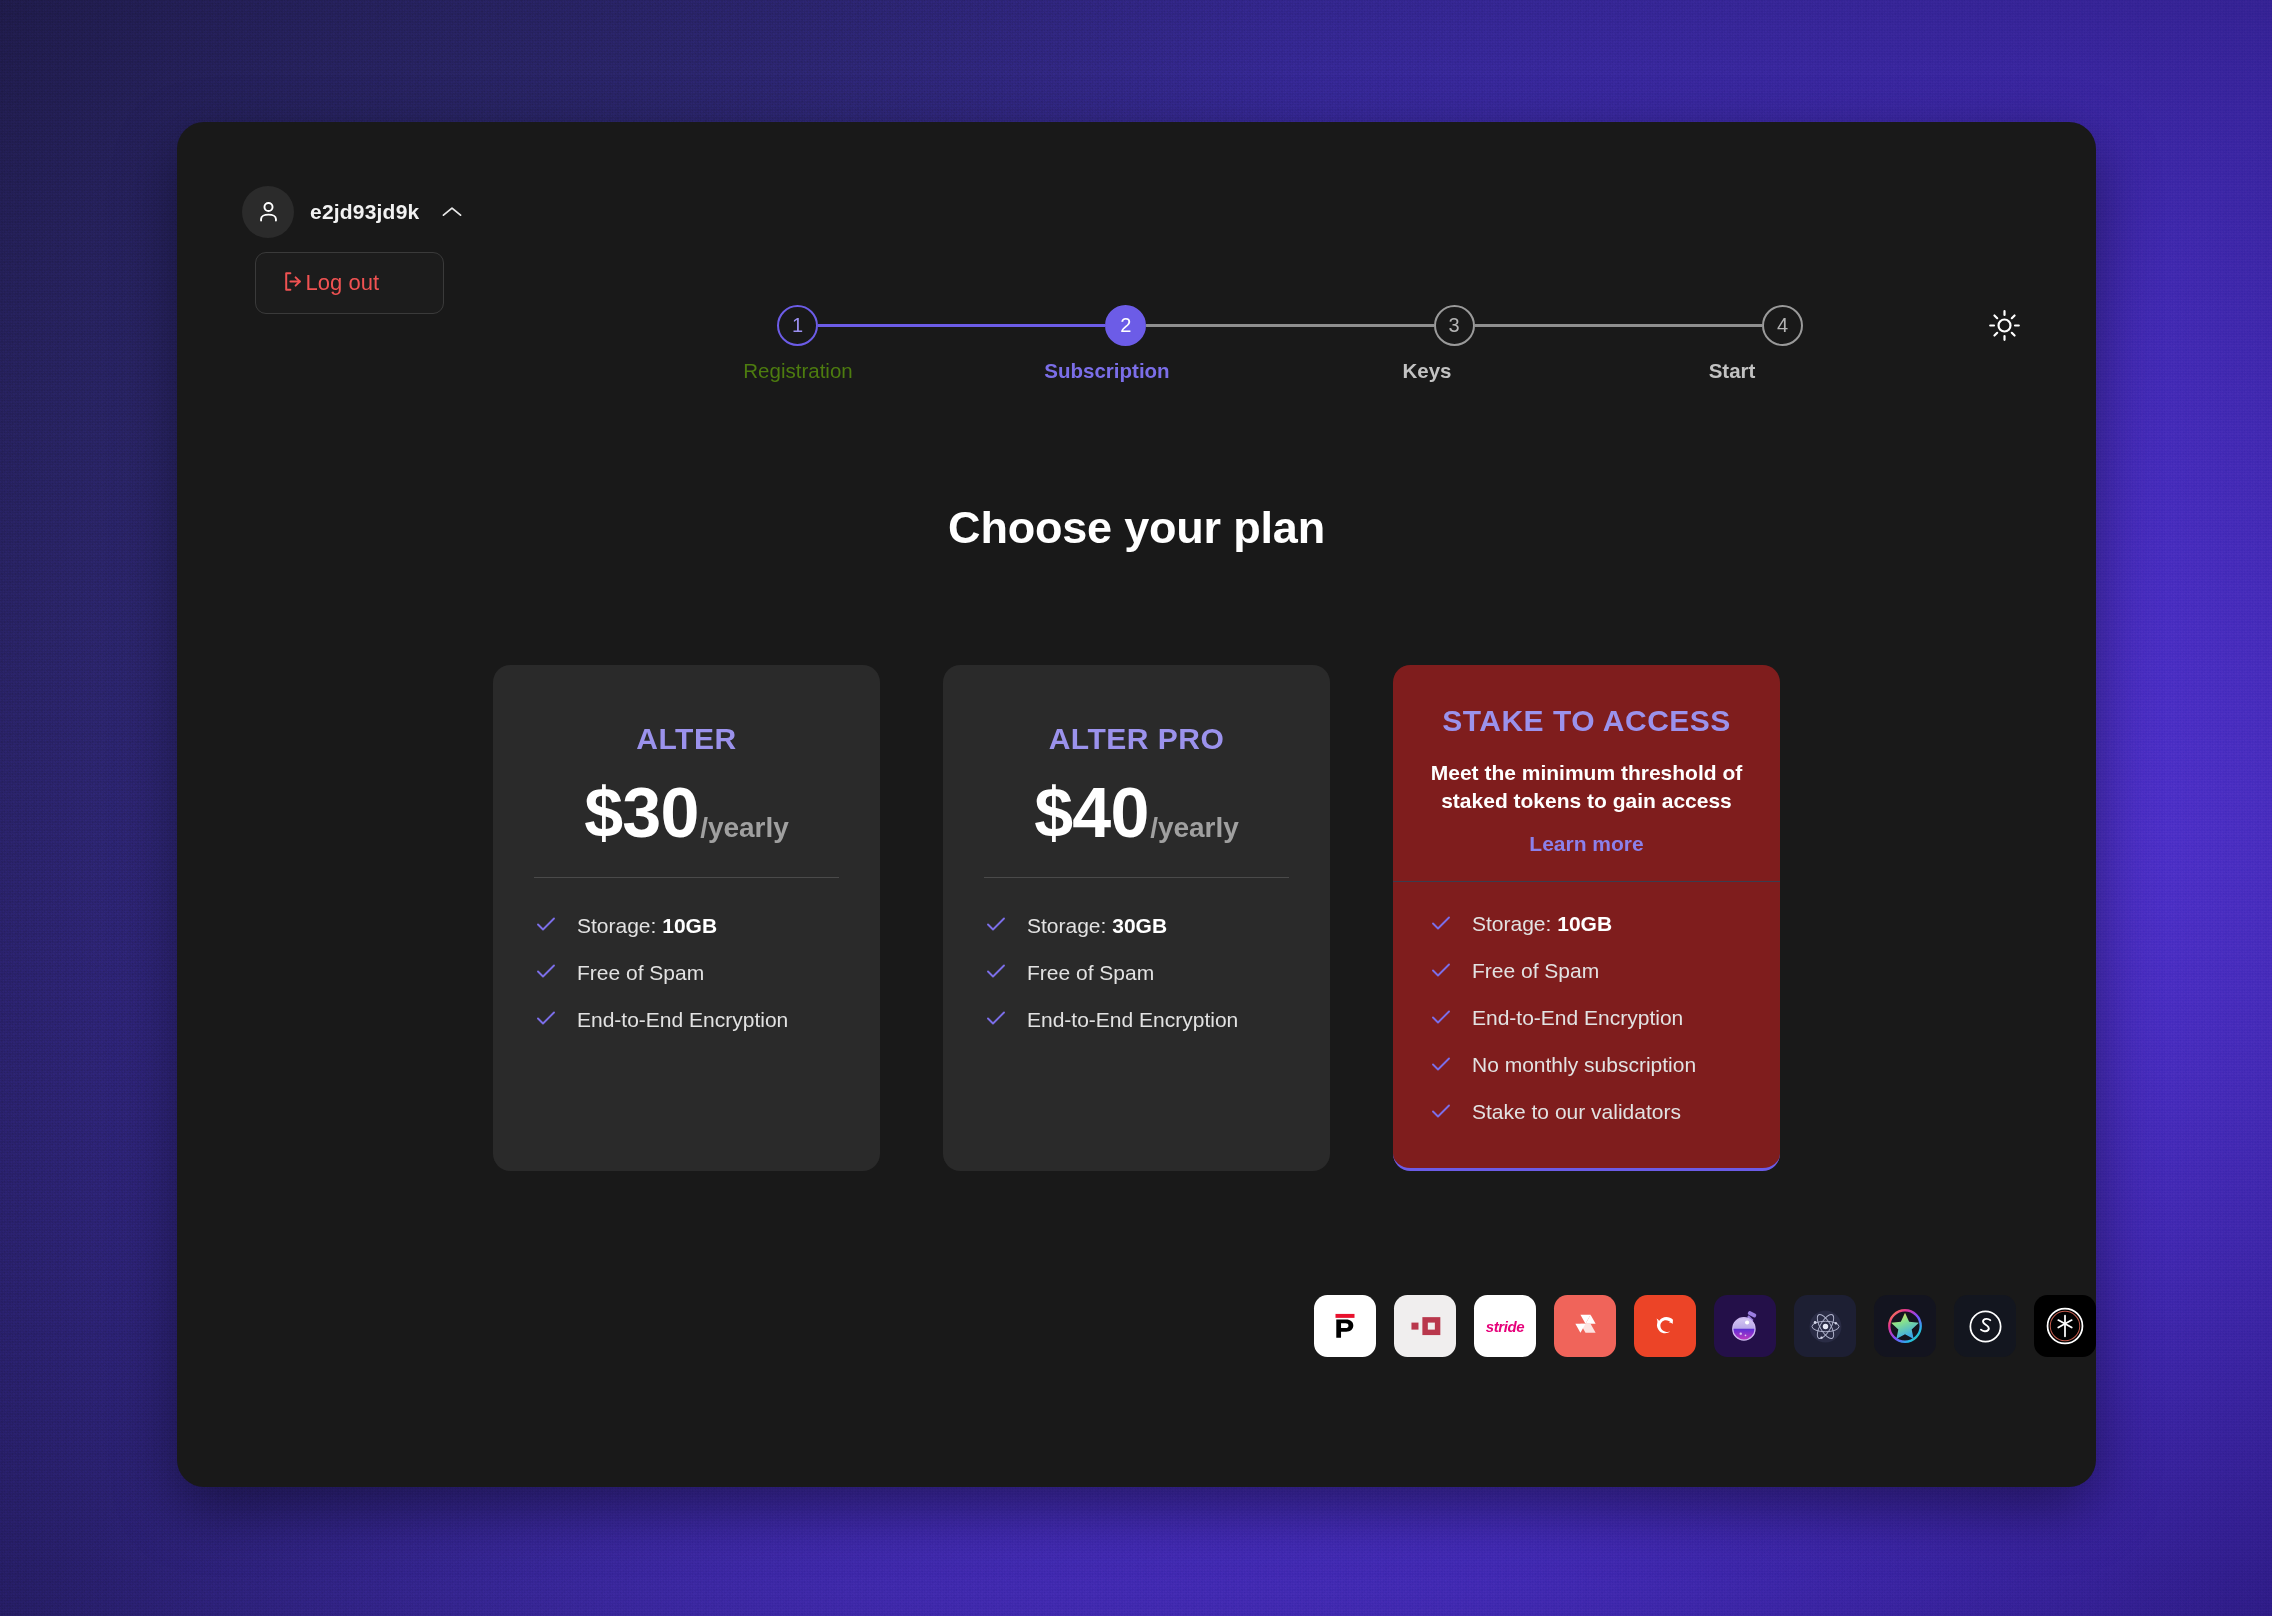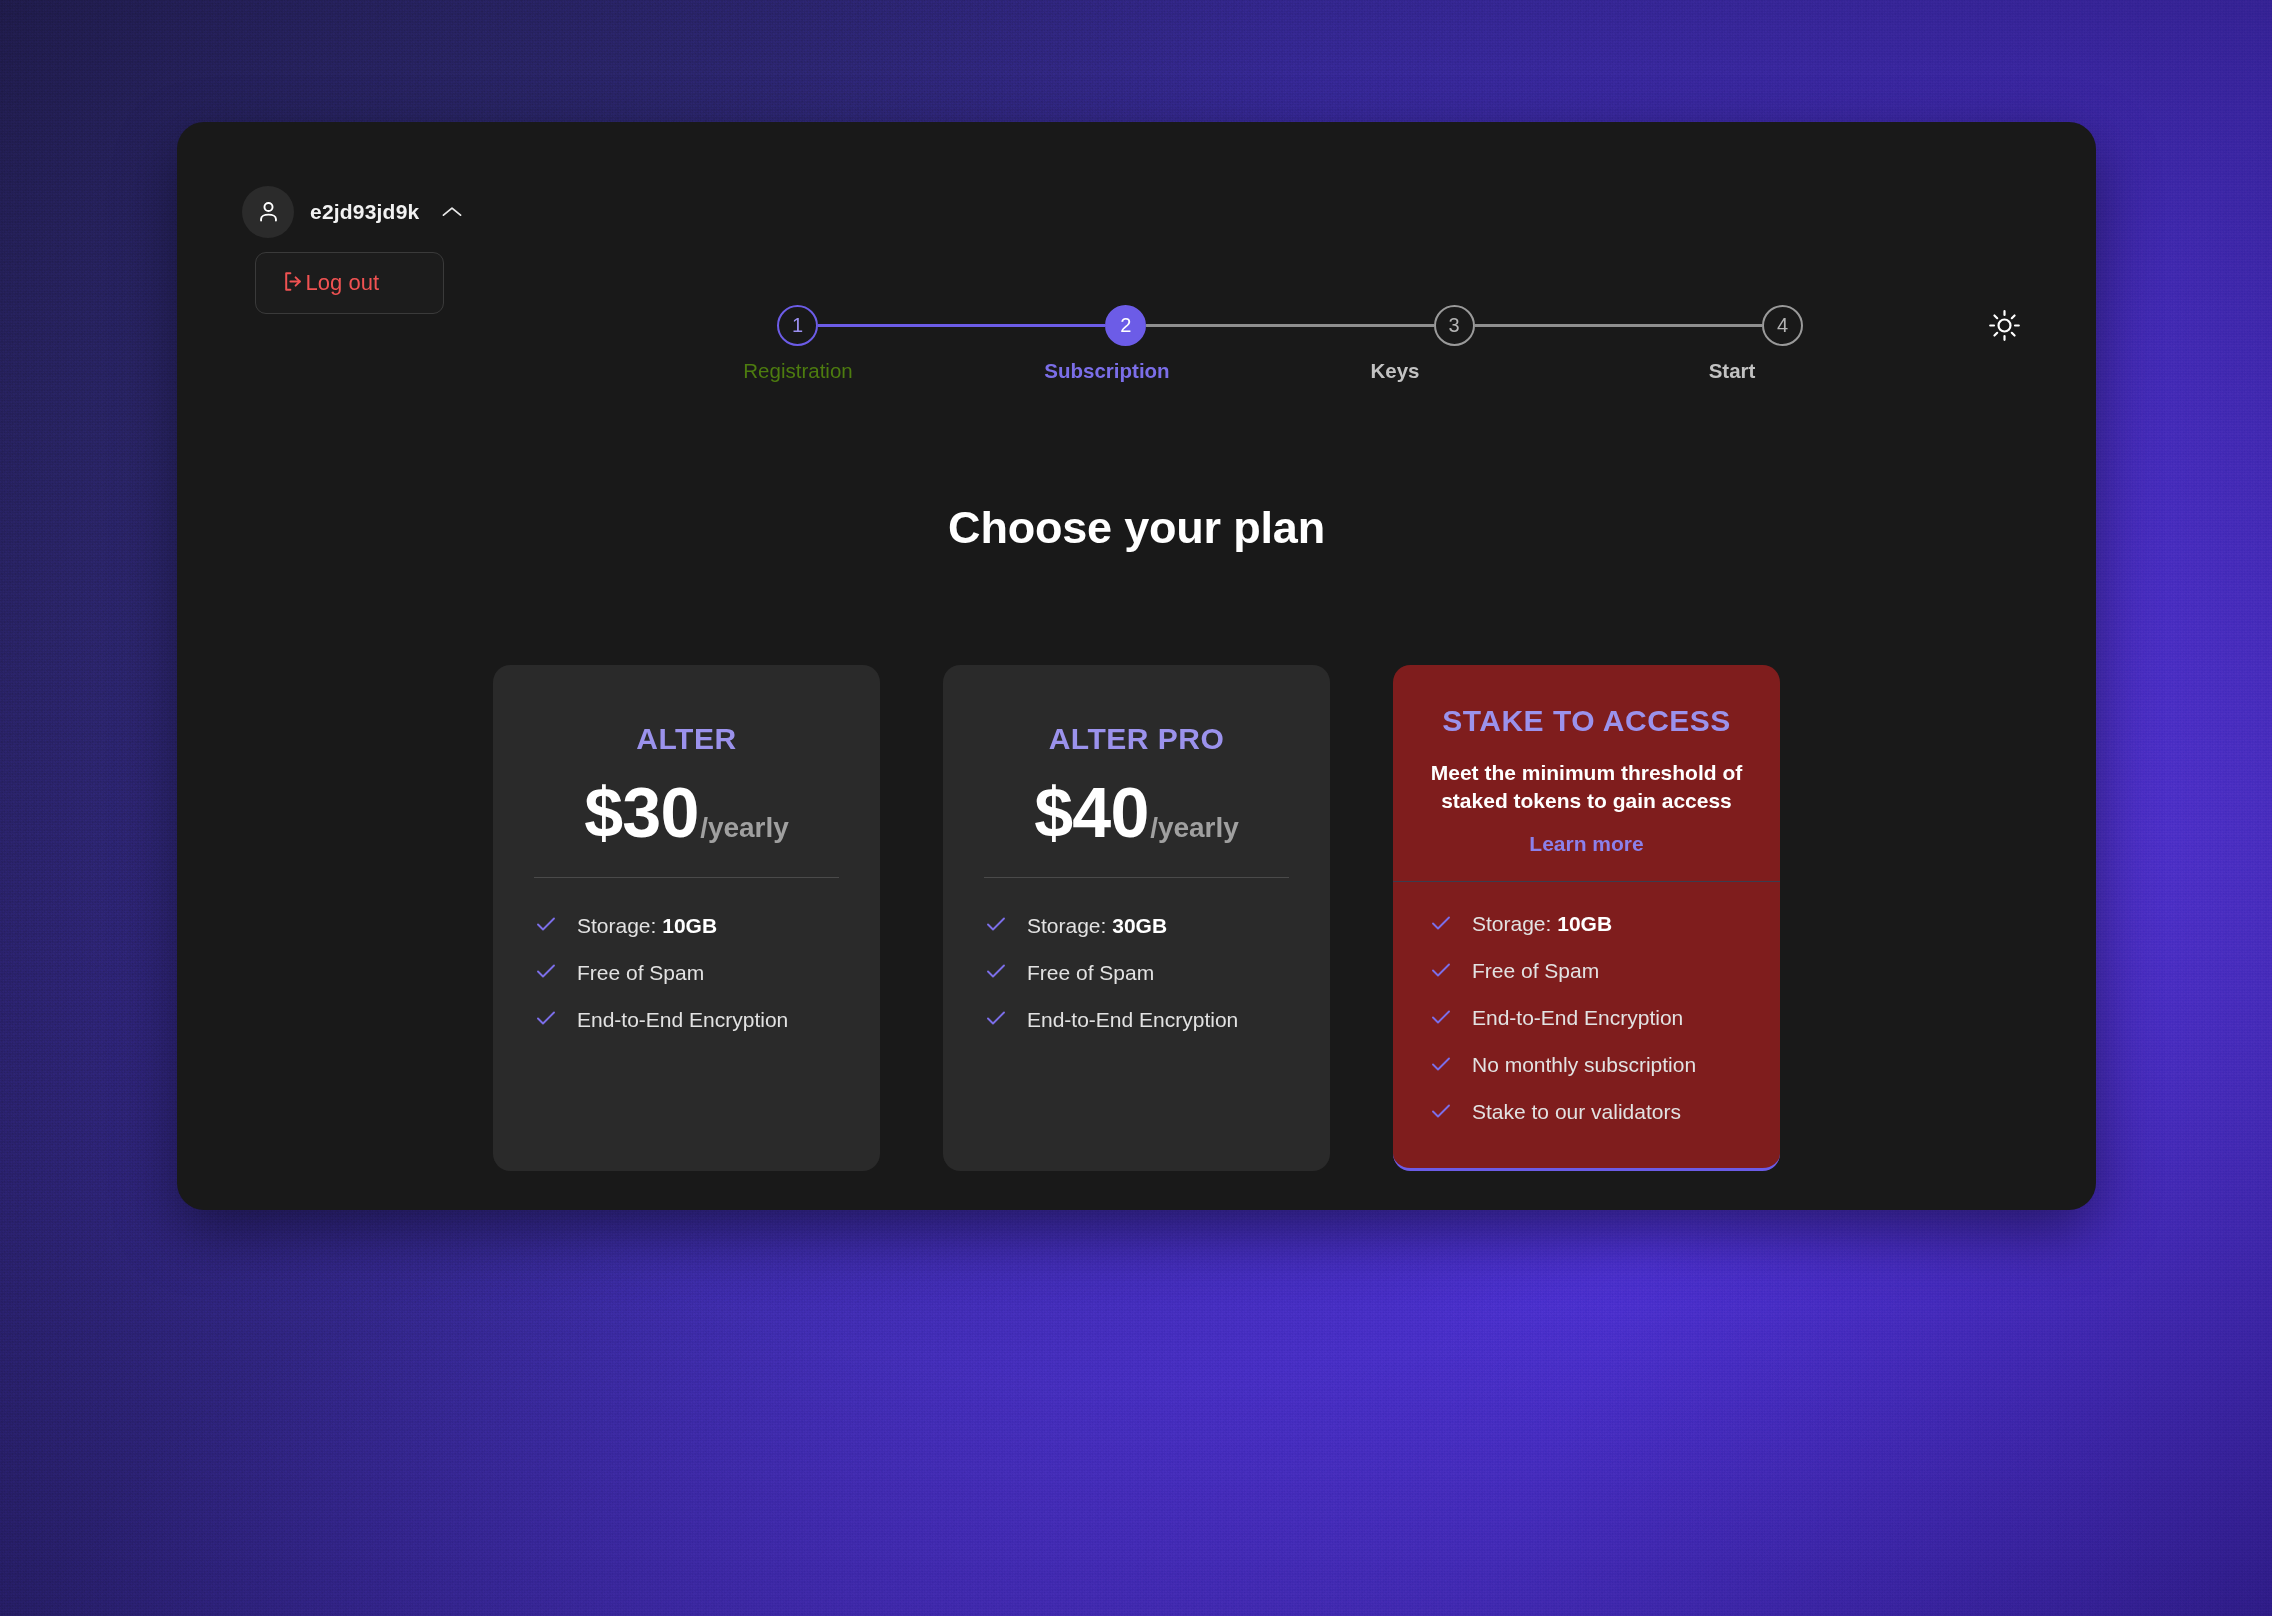--- a/index.html
+++ b/index.html
@@ -42,21 +42,21 @@
     inset: 0;
     background: radial-gradient(ellipse 88% 88% at 50% 50%, rgba(0,0,0,0) 40%, rgba(0,0,0,.42) 100%);
   }
 
   
   #panel {
     position: absolute;
     left: 177px;
     top: 122px;
     width: 1919px;
-    height: 1088px;
+    height: 1365px;
     background: #191919;
     border-radius: 27px;
     box-shadow: 0 22px 63px rgba(0,0,0,.45);
     overflow: hidden;
   }
 
   
   #header {
     position: absolute;
     left: 0; top: 0; right: 0;
@@ -381,21 +381,21 @@
           <span>3</span>
         </div>
         <div class="step-line"></div>
         <div class="step-node pending">
           <span>4</span>
         </div>
       </div>
 
       <div class="step-label done" style="left:-58px;  width:158px;">Registration</div>
       <div class="step-label current" style="left:251px;  width:158px;">Subscription</div>
-      <div class="step-label pending" style="left:539px;  width:158px;">Keys</div>
+      <div class="step-label pending" style="left:571px;  width:158px;">Keys</div>
       <div class="step-label pending" style="left:876px; width:158px;">Start</div>
     </div>
 
     <div id="theme-toggle">
       <svg width="35" height="35" viewBox="0 0 24 24" fill="none" stroke="#ffffff" stroke-width="1.5" stroke-linecap="round">
         <circle cx="12" cy="12" r="4.1"></circle>
         <path d="M12 2.2v2.6M12 19.2v2.6M2.2 12h2.6M19.2 12h2.6M5.1 5.1l1.9 1.9M17 17l1.9 1.9M18.9 5.1L17 7M7 17l-1.9 1.9"></path>
       </svg>
     </div>
   </div>

